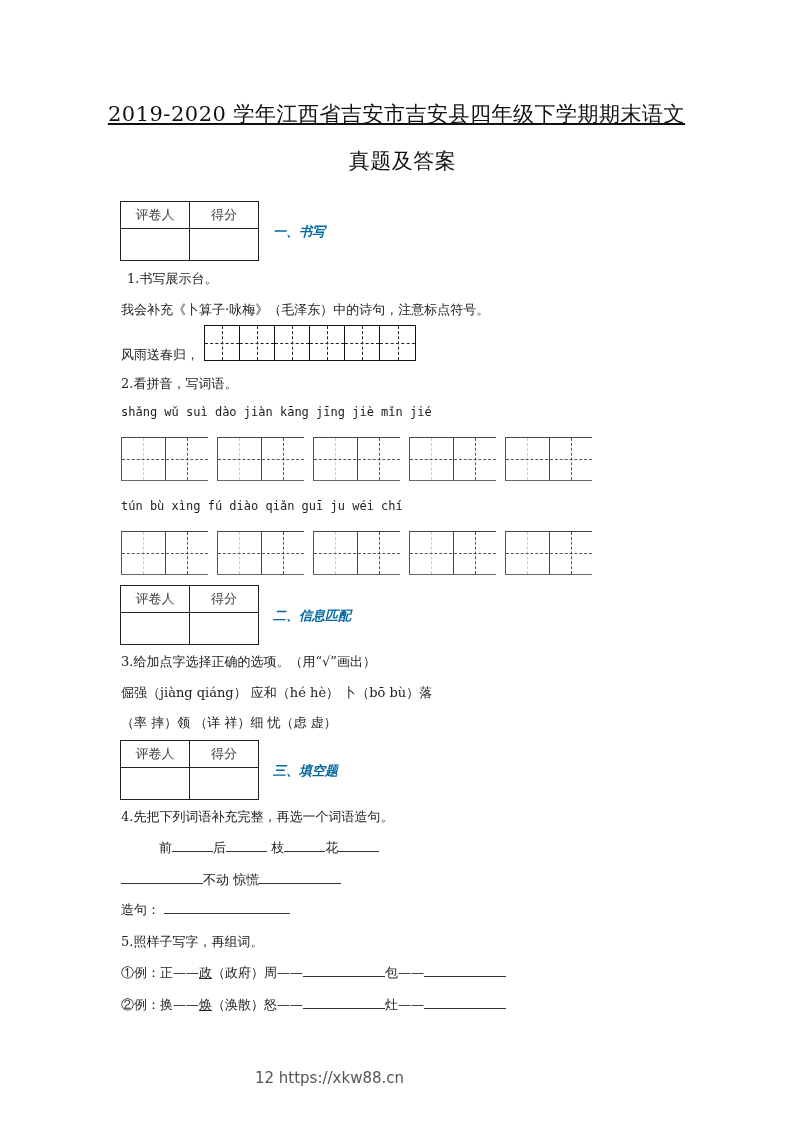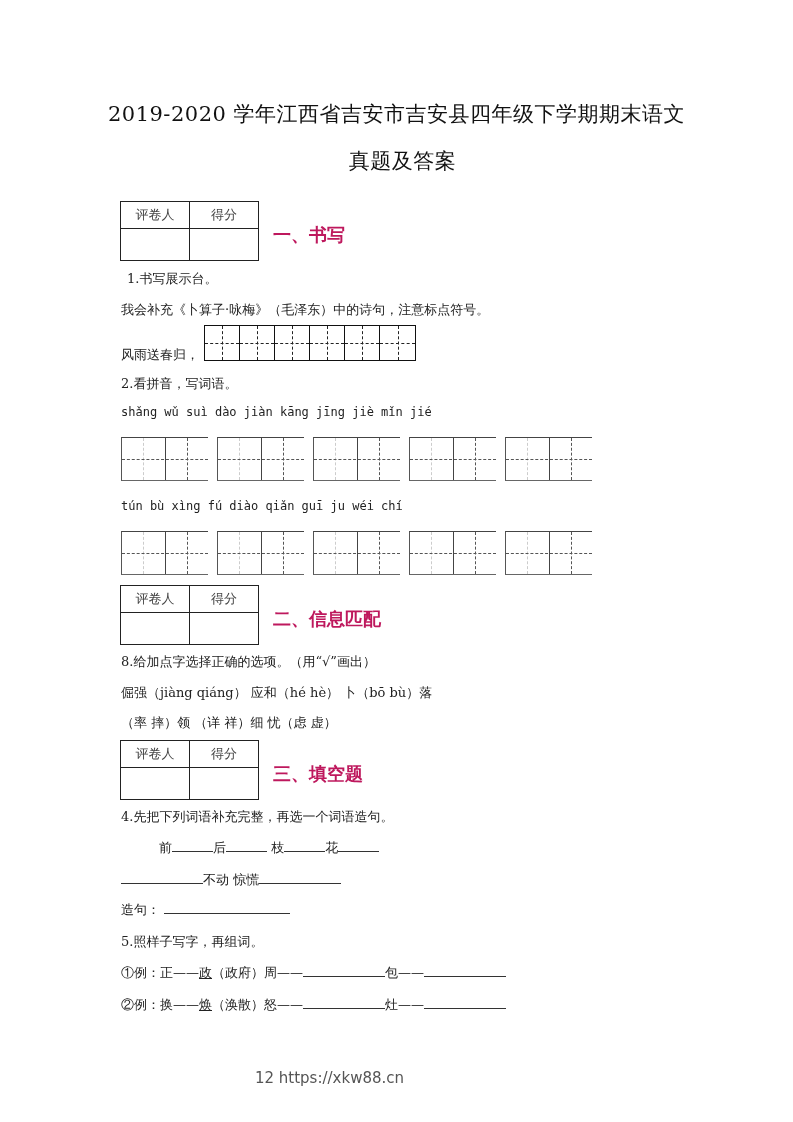--- a/index.html
+++ b/index.html
@@ -16,21 +16,21 @@
     .line { font-size: 13px; white-space: nowrap; color: #222; }
     .score-table {
       border-collapse: collapse; border: 1.4px solid #222;
     }
     .score-table td {
       border: 1.2px solid #222; width: 68px; text-align: center;
       font-size: 13px; color: #444; padding: 0;
     }
     .score-table tr.h td { height: 26px; }
     .score-table tr.b td { height: 31px; }
-    .sec-title { font-size: 18px; font-weight: bold; color: #be185d; }
+    .sec-title { font-size: 13px; font-weight: bold; color: #0369a1; font-style: italic; }
     .tian-grid { display: flex; border: 1.4px solid #111; }
     .tian-cell {
       width: 35px; height: 34px; position: relative;
       border-right: 1.4px solid #111; box-sizing: border-box;
     }
     .tian-cell:last-child { border-right: none; }
     .tian-cell .v {
       position: absolute; left: 50%; top: 0; bottom: 0;
       border-left: 1px dashed #222;
     }
@@ -63,21 +63,21 @@
     .u { text-decoration: underline; }
     .footer {
       left: 0; width: 659px; text-align: center;
       font-family: "DejaVu Sans", "Liberation Sans", sans-serif;
       font-size: 15px; color: #555;
     }
   </style>
 </head>
 <body>
 
-<div class="abs title" style="top:100px;">2019-2020 学年江西省吉安市吉安县四年级下学期期末语文</div>
+<div class="abs title" style="top:100px;text-decoration:underline;">2019-2020 学年江西省吉安市吉安县四年级下学期期末语文</div>
 <div class="abs title" style="top:147px;padding-left:6px;">真题及答案</div>
 
 <table class="abs score-table" style="left:120px; top:201px;">
   <tbody>
       <tr class="h">
         <td>评卷人</td>
         <td>得分</td>
       </tr>
   <tr class="b">
         <td></td>
@@ -195,21 +195,21 @@
         <td>得分</td>
       </tr>
   <tr class="b">
         <td></td>
         <td></td>
       </tr>
 </tbody>
   </table>
 <div class="abs sec-title" style="left:273px; top:607px;">二、信息匹配</div>
 
-<div class="abs line" style="left:121px; top:653px;">8.给加点字选择正确的选项。（用“√”画出）</div>
+<div class="abs line" style="left:121px; top:653px;">3.给加点字选择正确的选项。（用“√”画出）</div>
 <div class="abs line" style="left:121px; top:684px;">倔强（jiàng qiáng） 应和（hé hè） 卜（bō bù）落</div>
 <div class="abs line" style="left:121px; top:714px;">（率 摔）领 （详 祥）细 忧（虑 虚）</div>
 
 <table class="abs score-table" style="left:120px; top:740px;">
   <tbody>
       <tr class="h">
         <td>评卷人</td>
         <td>得分</td>
       </tr>
   <tr class="b">

